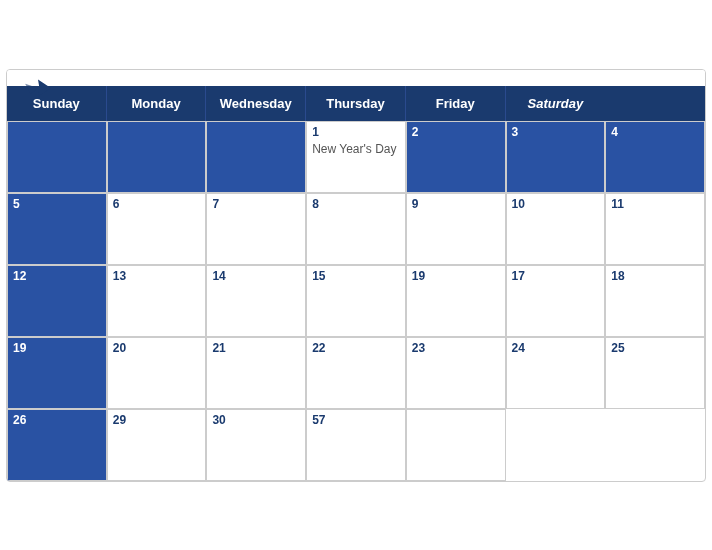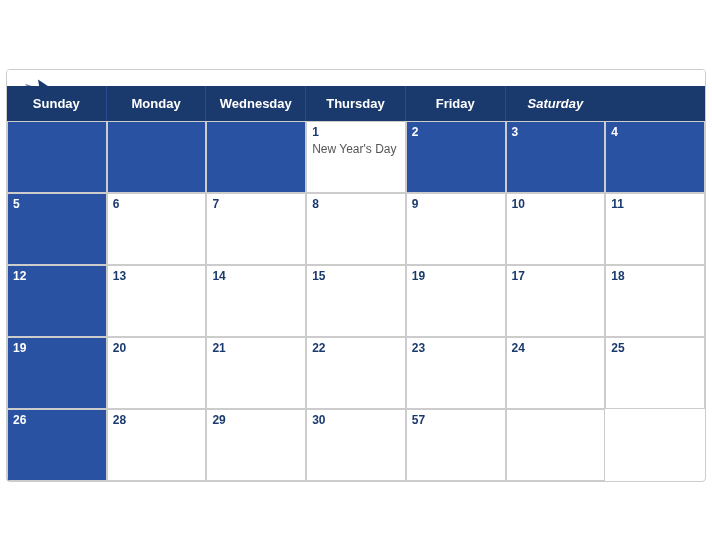--- a/index.html
+++ b/index.html
@@ -201,23 +201,20 @@
       <div class="cal-cell white-cell">
         <span class="date-num">24</span>
       </div>
       <div class="cal-cell white-cell">
         <span class="date-num">25</span>
       </div>
       <div class="cal-cell blue-bg">
         <span class="date-num">26</span>
       </div>
       <div class="cal-cell white-cell">
-        <span class="date-num">28</span>
-      </div>
-      <div class="cal-cell white-cell">
         <span class="date-num">29</span>
       </div>
       <div class="cal-cell white-cell">
         <span class="date-num">30</span>
       </div>
       <div class="cal-cell white-cell">
         <span class="date-num">57</span>
       </div>
       <div class="cal-cell white-cell"></div>
     </div>

